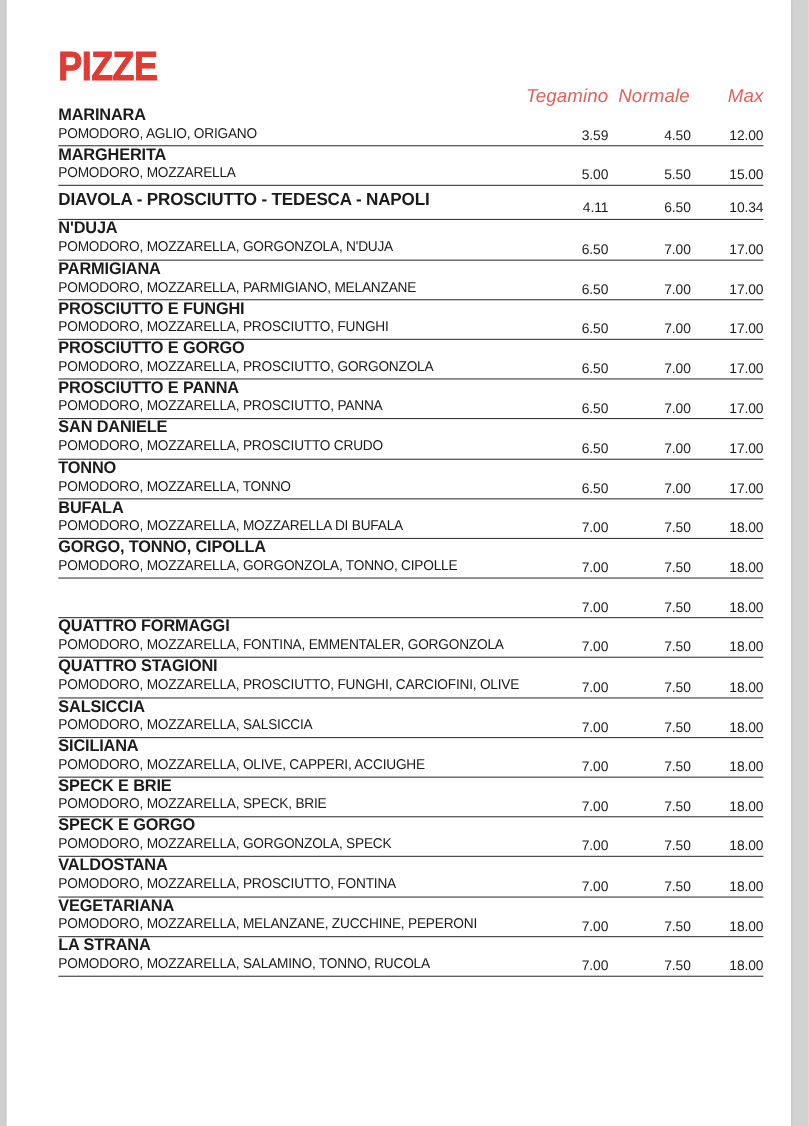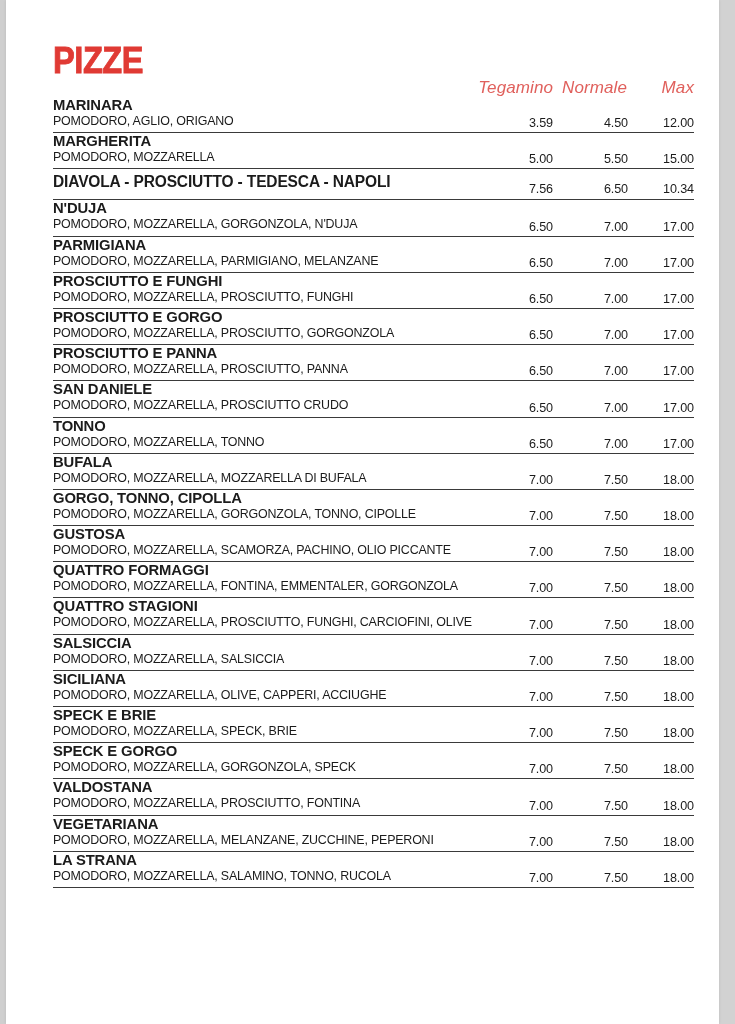--- a/index.html
+++ b/index.html
@@ -192,21 +192,21 @@
               <div class="price p1">5.00</div>
               <div class="price p2">5.50</div>
               <div class="price p3">15.00</div>
             </div>
           </div>
           <div class="row no-desc">
             <div class="row-text">
               <div class="row-name">DIAVOLA - PROSCIUTTO - TEDESCA - NAPOLI</div>
             </div>
             <div class="prices">
-              <div class="price p1">7.56</div>
+              <div class="price p1">4.11</div>
               <div class="price p2">6.50</div>
               <div class="price p3">10.34</div>
             </div>
           </div>
           <div class="row">
             <div class="row-text">
               <div class="row-name">N'DUJA</div>
               <div class="row-desc">POMODORO, MOZZARELLA, GORGONZOLA, N'DUJA</div>
             </div>
             <div class="prices">
@@ -297,24 +297,20 @@
               <div class="row-name">GORGO, TONNO, CIPOLLA</div>
               <div class="row-desc">POMODORO, MOZZARELLA, GORGONZOLA, TONNO, CIPOLLE</div>
             </div>
             <div class="prices">
               <div class="price p1">7.00</div>
               <div class="price p2">7.50</div>
               <div class="price p3">18.00</div>
             </div>
           </div>
           <div class="row">
-            <div class="row-text">
-              <div class="row-name">GUSTOSA</div>
-              <div class="row-desc">POMODORO, MOZZARELLA, SCAMORZA, PACHINO, OLIO PICCANTE</div>
-            </div>
             <div class="prices">
               <div class="price p1">7.00</div>
               <div class="price p2">7.50</div>
               <div class="price p3">18.00</div>
             </div>
           </div>
           <div class="row">
             <div class="row-text">
               <div class="row-name">QUATTRO FORMAGGI</div>
               <div class="row-desc">POMODORO, MOZZARELLA, FONTINA, EMMENTALER, GORGONZOLA</div>

